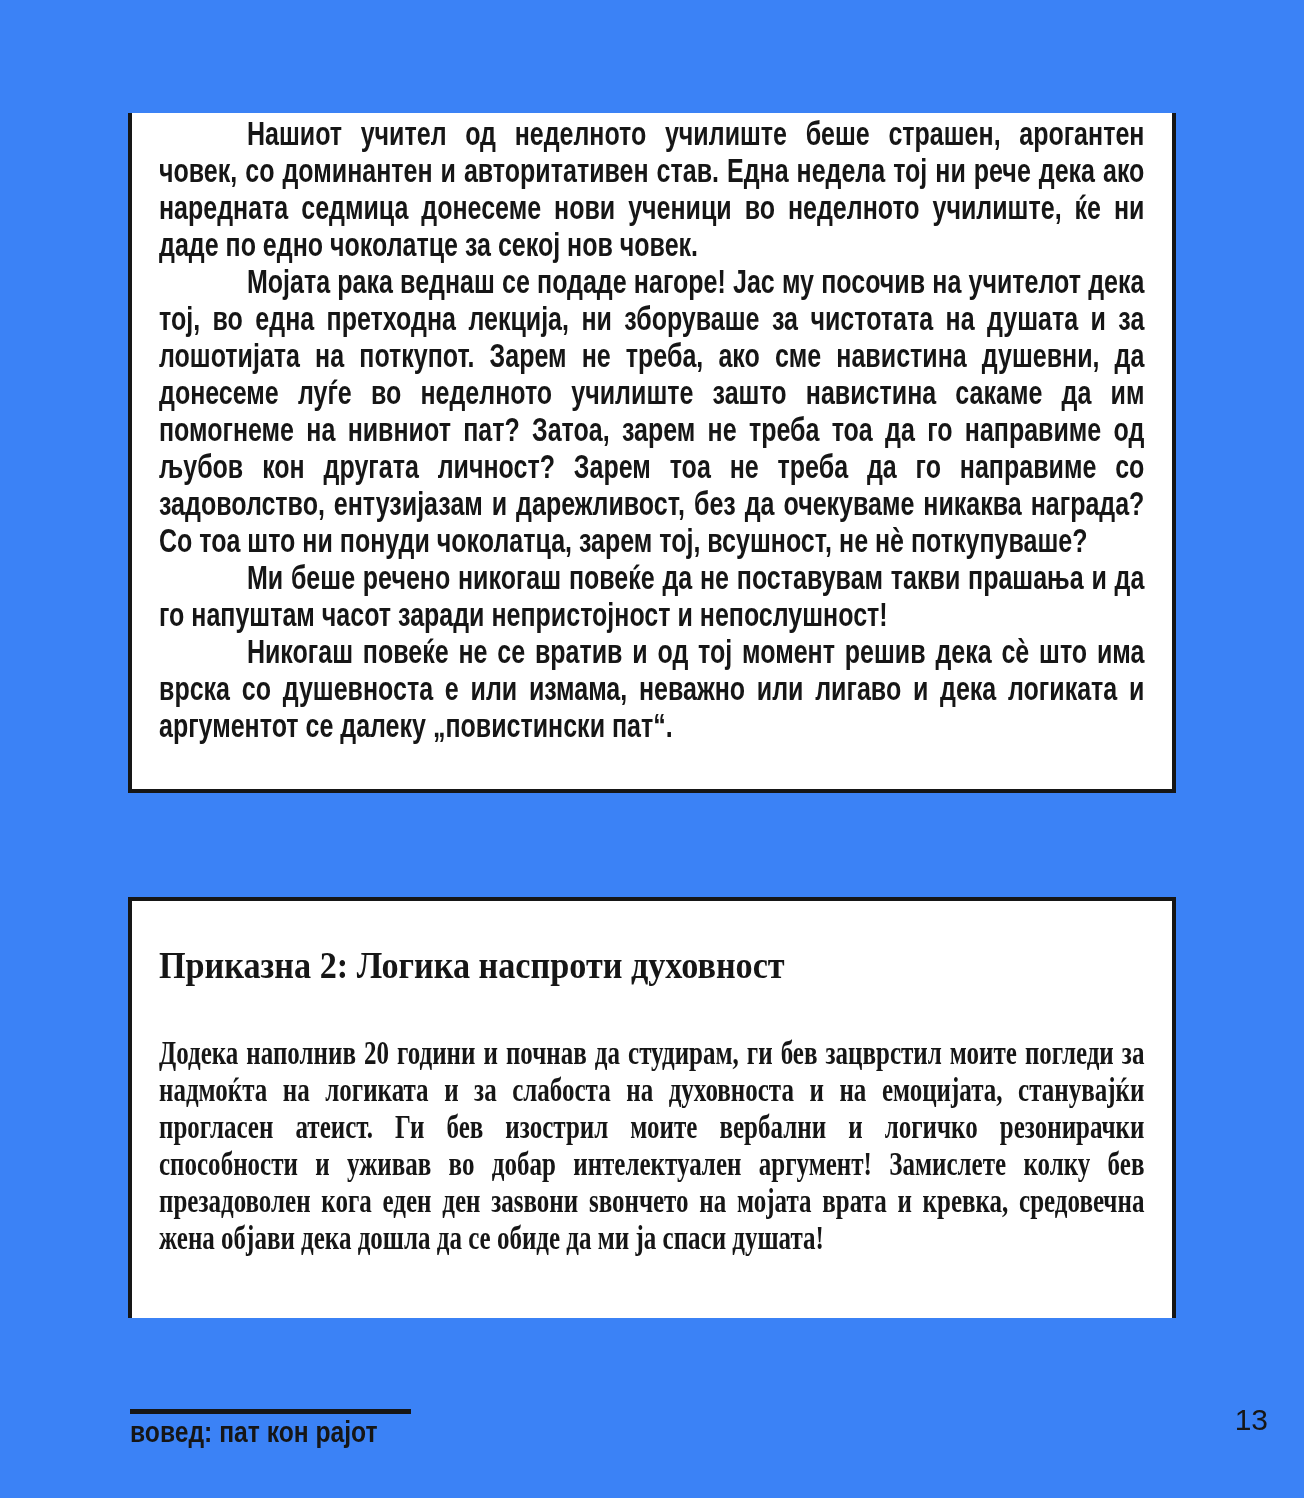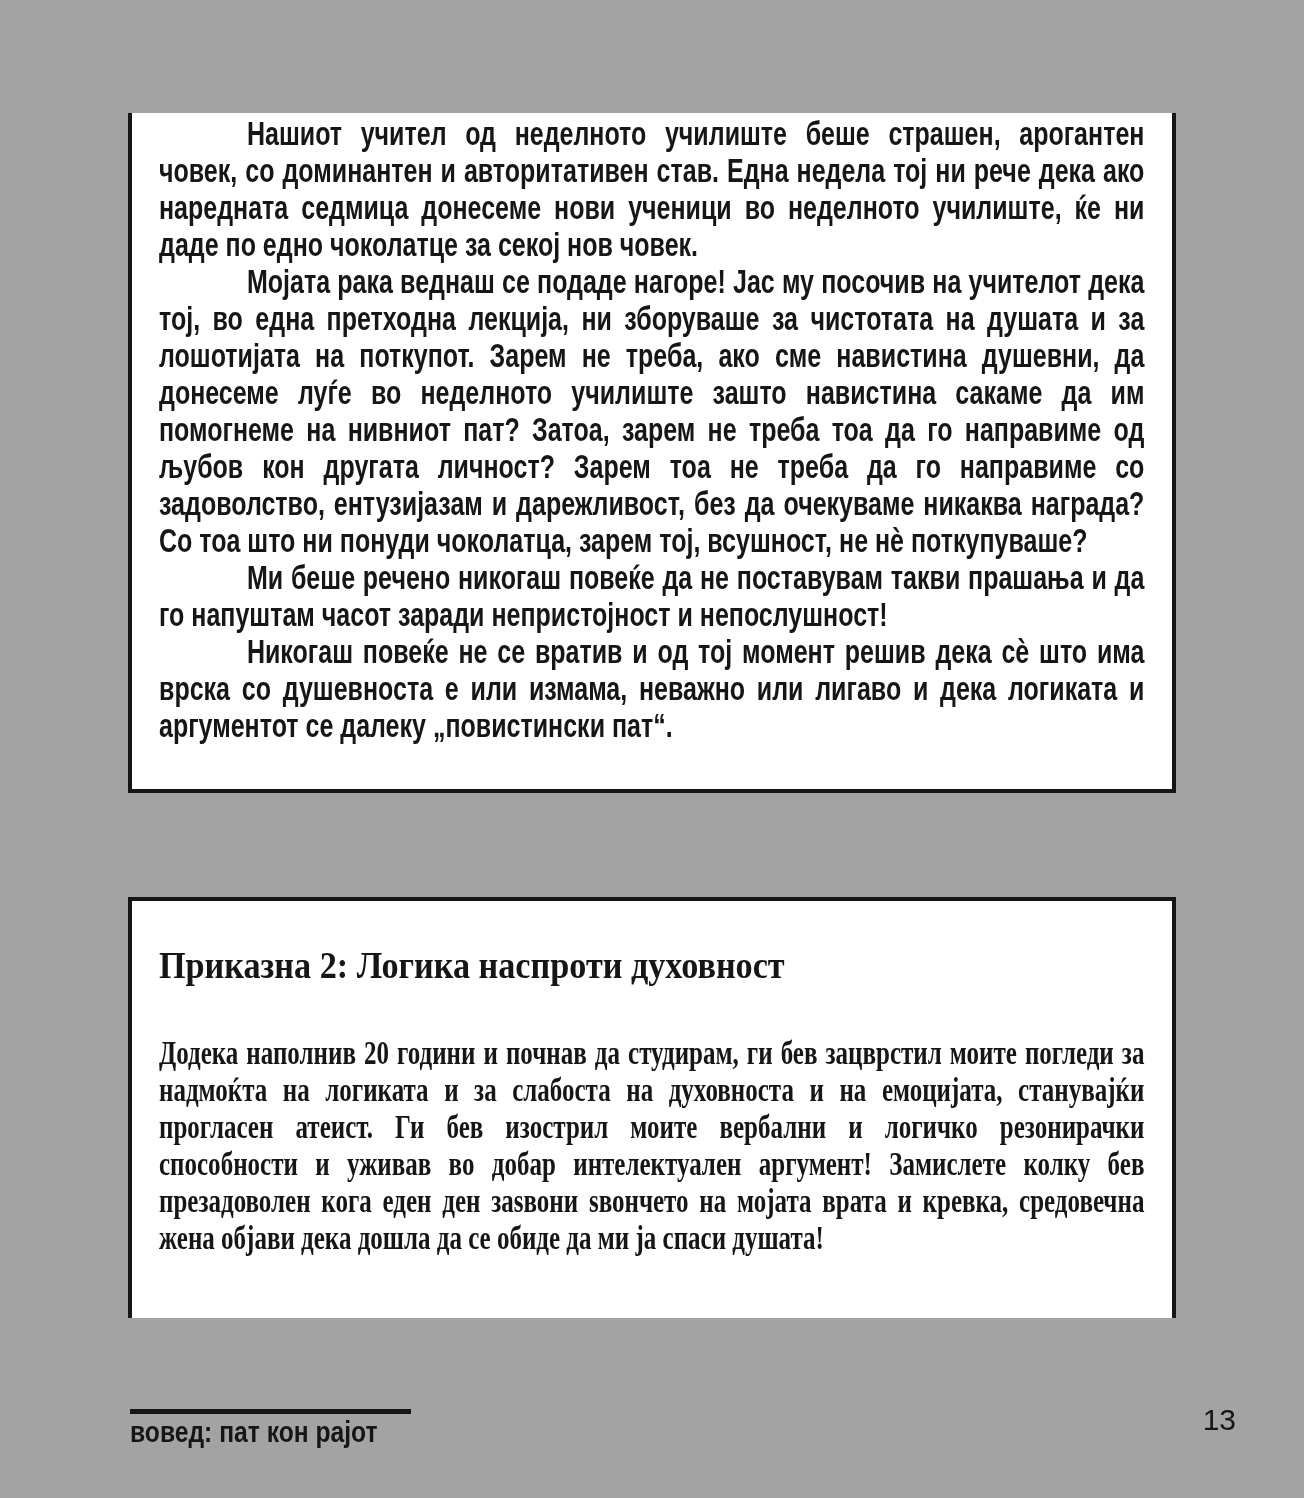--- a/index.html
+++ b/index.html
@@ -4,21 +4,21 @@
 <style>
   html, body {
     margin: 0;
     padding: 0;
     background: #ffffff;
   }
   .page {
     position: relative;
     width: 1304px;
     height: 1498px;
-    background: #a3a3a3;
+    background: #3b82f6;
     font-family: "Liberation Sans", sans-serif;
     color: #161616;
     overflow: hidden;
   }
 
   
   .box {
     position: absolute;
     left: 128px;
     width: 1048px;
@@ -92,21 +92,21 @@
     top: 1415px;
     font-weight: bold;
     font-size: 29px;
     line-height: 34px;
     transform: scaleX(0.85);
     transform-origin: 0 0;
     white-space: nowrap;
   }
   .page-number {
     position: absolute;
-    left: 1184px;
+    left: 1216px;
     top: 1402px;
     width: 52px;
     text-align: right;
     font-size: 30px;
     line-height: 36px;
     font-weight: normal;
   }
 </style>
 </head>
 <body>

